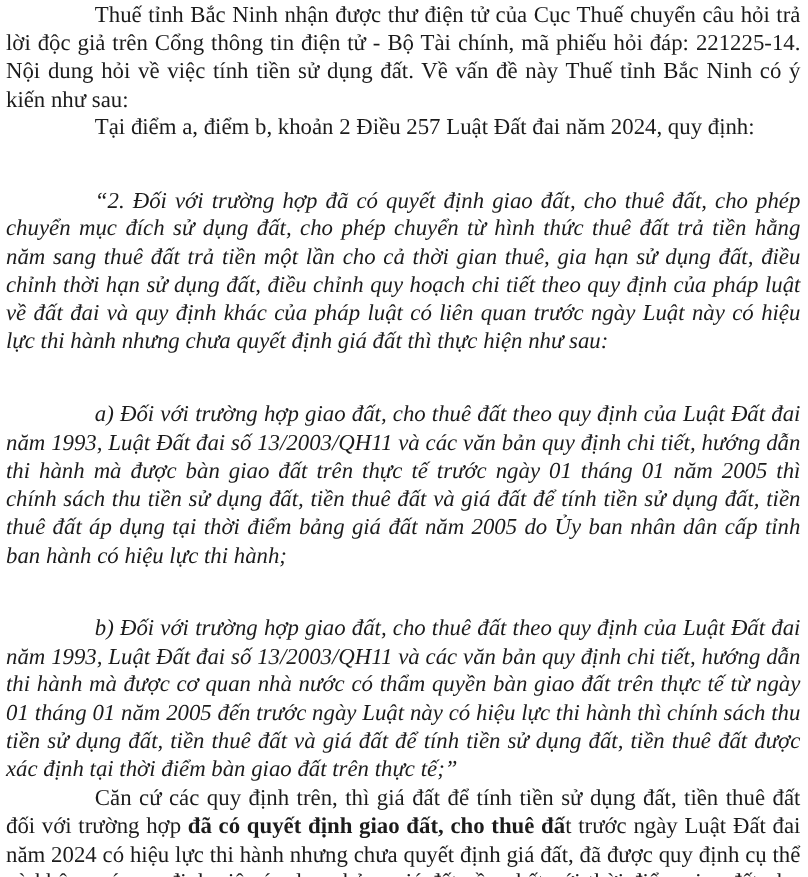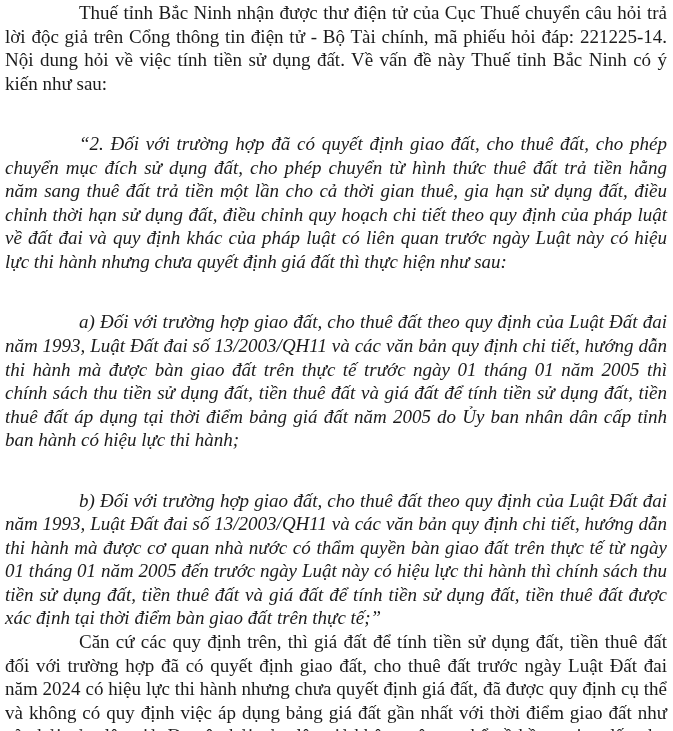--- a/index.html
+++ b/index.html
@@ -24,27 +24,28 @@
   }
   .para {
     margin: 0;
     text-indent: 74px;
   }
   .para.italic {
     font-style: italic;
     margin-top: 37px;
   }
   .bold {
-    font-weight: normal;
+    font-weight: bold;
   }
 </style>
 </head>
 <body>
 
 <div class="page">
   <div id="document-body">
       <p class="para normal"><span>Thuế tỉnh Bắc Ninh nhận được thư điện tử của Cục Thuế chuyển câu hỏi trả lời độc giả trên Cổng thông tin điện tử - Bộ Tài chính, mã phiếu hỏi đáp: 221225-14. Nội dung hỏi về việc tính tiền sử dụng đất. Về vấn đề này Thuế tỉnh Bắc Ninh có ý kiến như sau:</span></p>
+      <p class="para normal"><span>Tại điểm a, điểm b, khoản 2 Điều 257 Luật Đất đai năm 2024, quy định:</span></p>
       <p class="para italic"><span>“2. Đối với trường hợp đã có quyết định giao đất, cho thuê đất, cho phép chuyển mục đích sử dụng đất, cho phép chuyển từ hình thức thuê đất trả tiền hằng năm sang thuê đất trả tiền một lần cho cả thời gian thuê, gia hạn sử dụng đất, điều chỉnh thời hạn sử dụng đất, điều chỉnh quy hoạch chi tiết theo quy định của pháp luật về đất đai và quy định khác của pháp luật có liên quan trước ngày Luật này có hiệu lực thi hành nhưng chưa quyết định giá đất thì thực hiện như sau:</span></p>
       <p class="para italic"><span>a) Đối với trường hợp giao đất, cho thuê đất theo quy định của Luật Đất đai năm 1993, Luật Đất đai số 13/2003/QH11 và các văn bản quy định chi tiết, hướng dẫn thi hành mà được bàn giao đất trên thực tế trước ngày 01 tháng 01 năm 2005 thì chính sách thu tiền sử dụng đất, tiền thuê đất và giá đất để tính tiền sử dụng đất, tiền thuê đất áp dụng tại thời điểm bảng giá đất năm 2005 do Ủy ban nhân dân cấp tỉnh ban hành có hiệu lực thi hành;</span></p>
       <p class="para italic"><span>b) Đối với trường hợp giao đất, cho thuê đất theo quy định của Luật Đất đai năm 1993, Luật Đất đai số 13/2003/QH11 và các văn bản quy định chi tiết, hướng dẫn thi hành mà được cơ quan nhà nước có thẩm quyền bàn giao đất trên thực tế từ ngày 01 tháng 01 năm 2005 đến trước ngày Luật này có hiệu lực thi hành thì chính sách thu tiền sử dụng đất, tiền thuê đất và giá đất để tính tiền sử dụng đất, tiền thuê đất được xác định tại thời điểm bàn giao đất trên thực tế;”</span></p>
       <p class="para normal"><span>Căn cứ các quy định trên, thì giá đất để tính tiền sử dụng đất, tiền thuê đất đối với trường hợp </span><span class="bold">đã có quyết định giao đất, cho thuê đấ</span><span>t trước ngày Luật Đất đai năm 2024 có hiệu lực thi hành nhưng chưa quyết định giá đất, đã được quy định cụ thể và không có quy định việc áp dụng bảng giá đất gần nhất với thời điểm giao đất như câu hỏi của độc giả. Do câu hỏi của độc giả không nêu cụ thể về hồ sơ giao đất, cho thuê đất vì vậy, đề nghị độc giả tham khảo quy định của pháp luật nêu trên để thực hiện.</span></p>
     </div>
 </div>
 
 </body></html>

